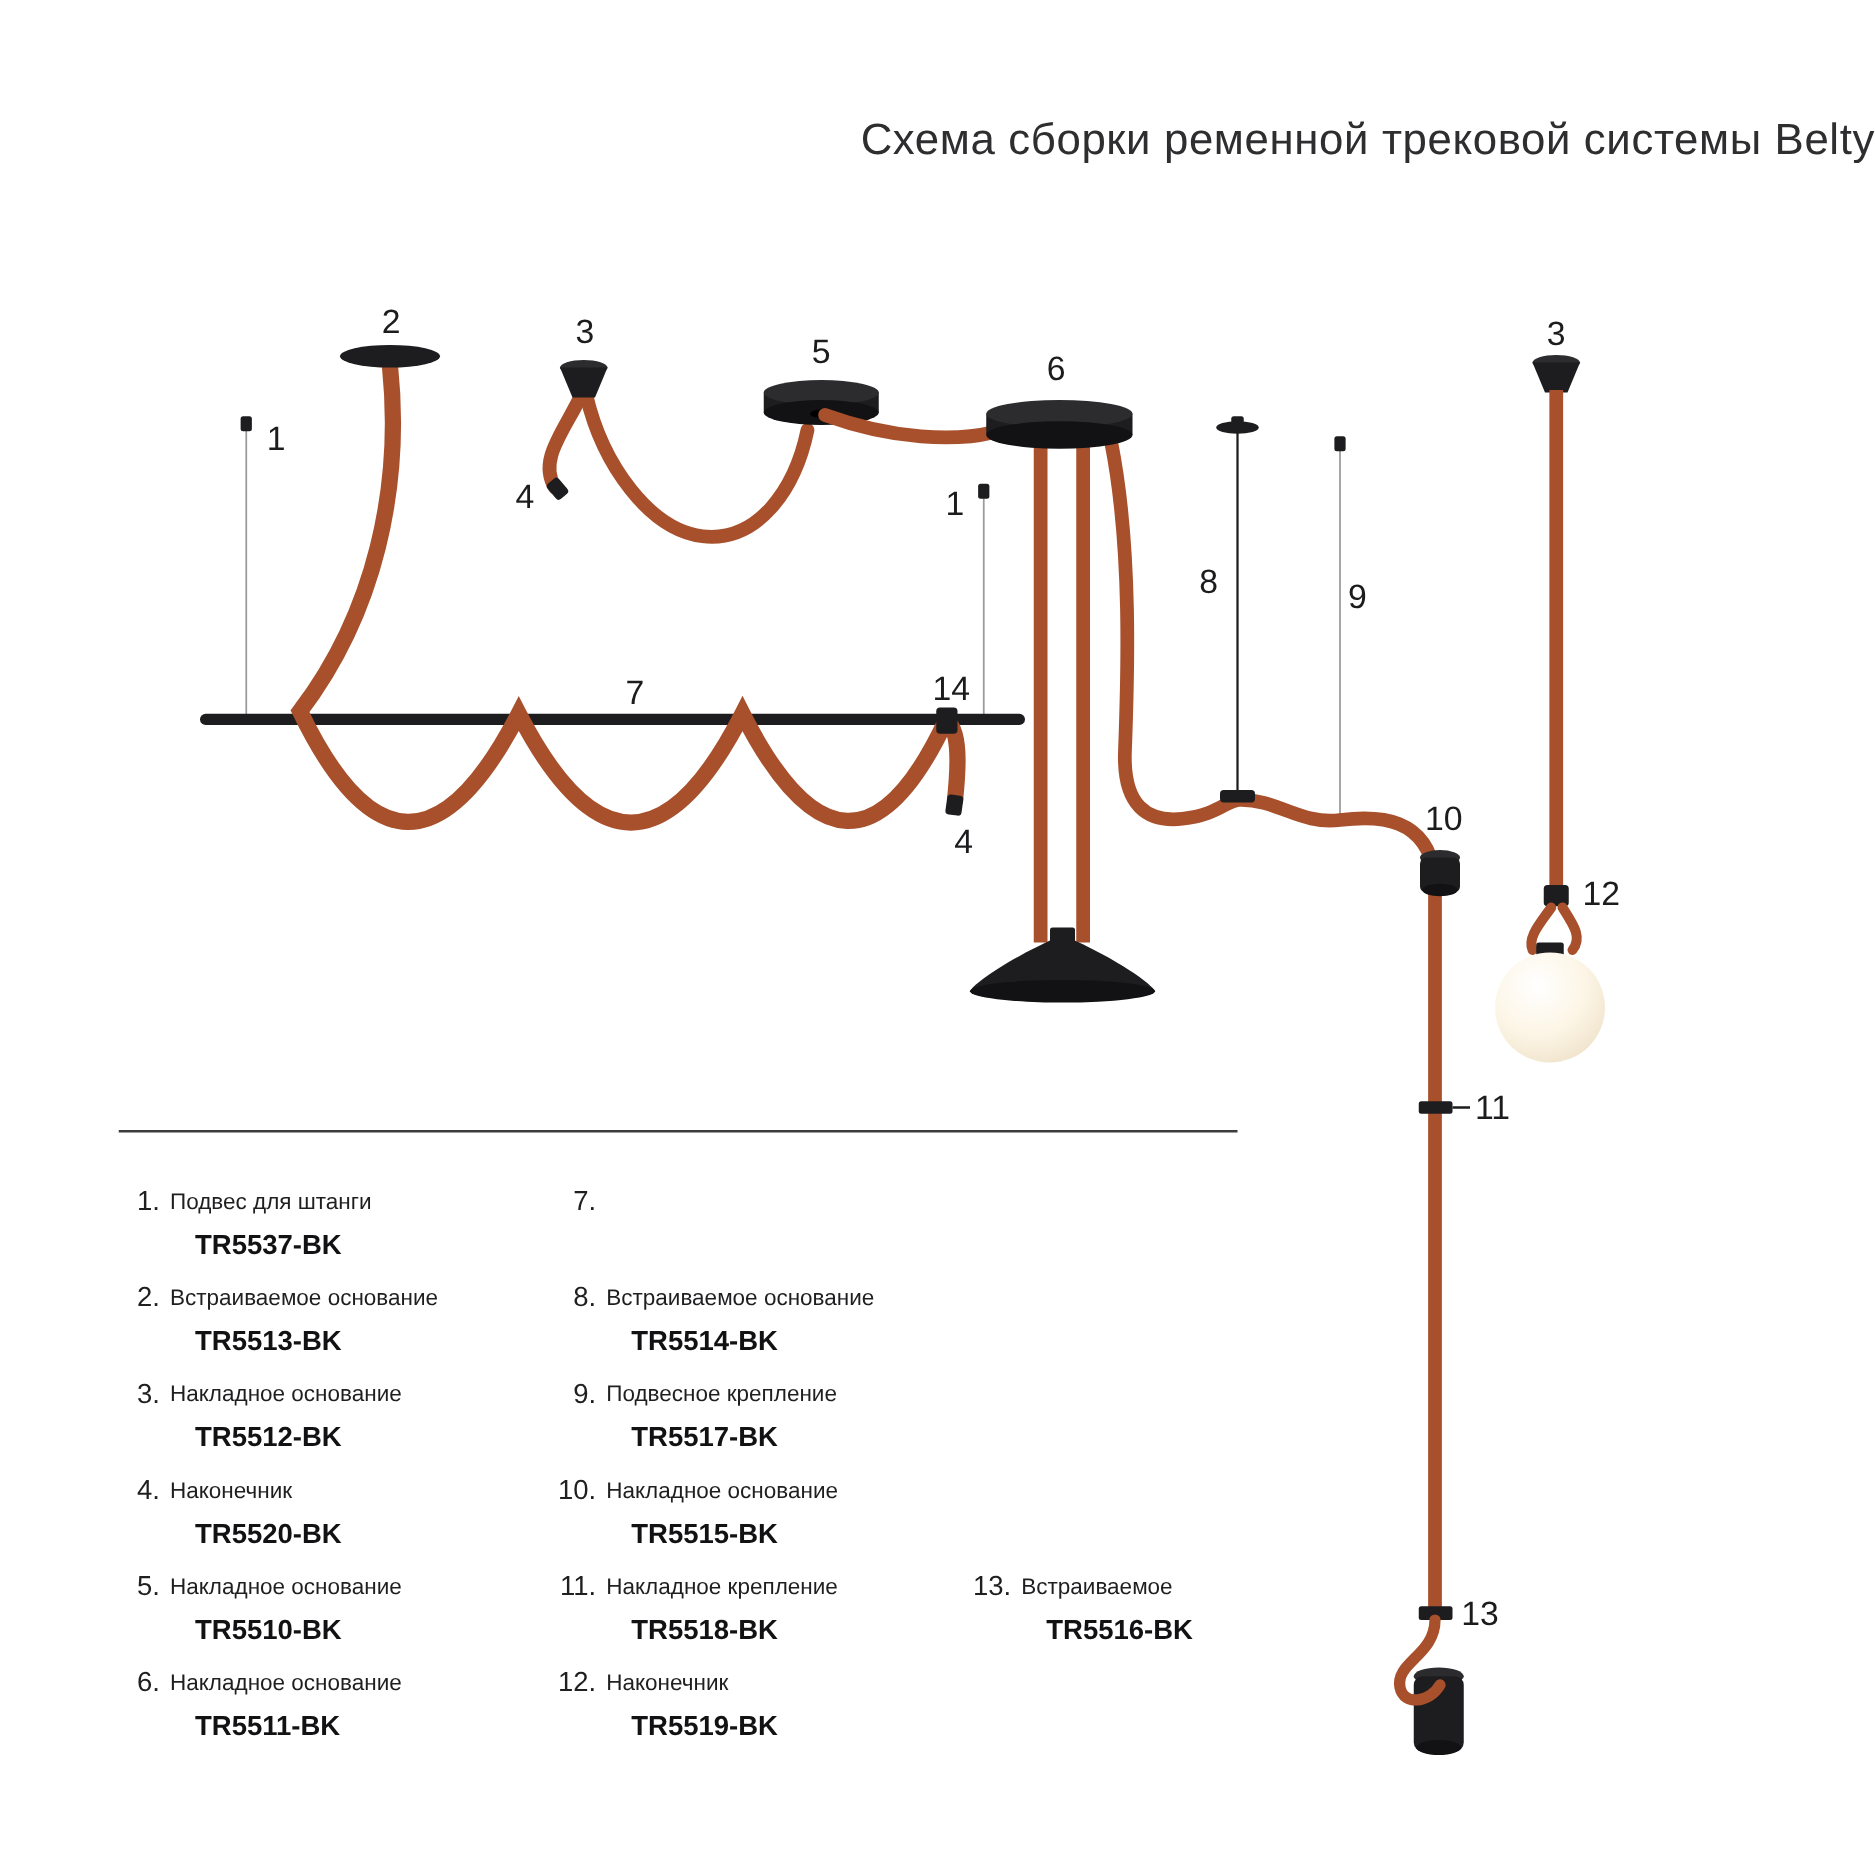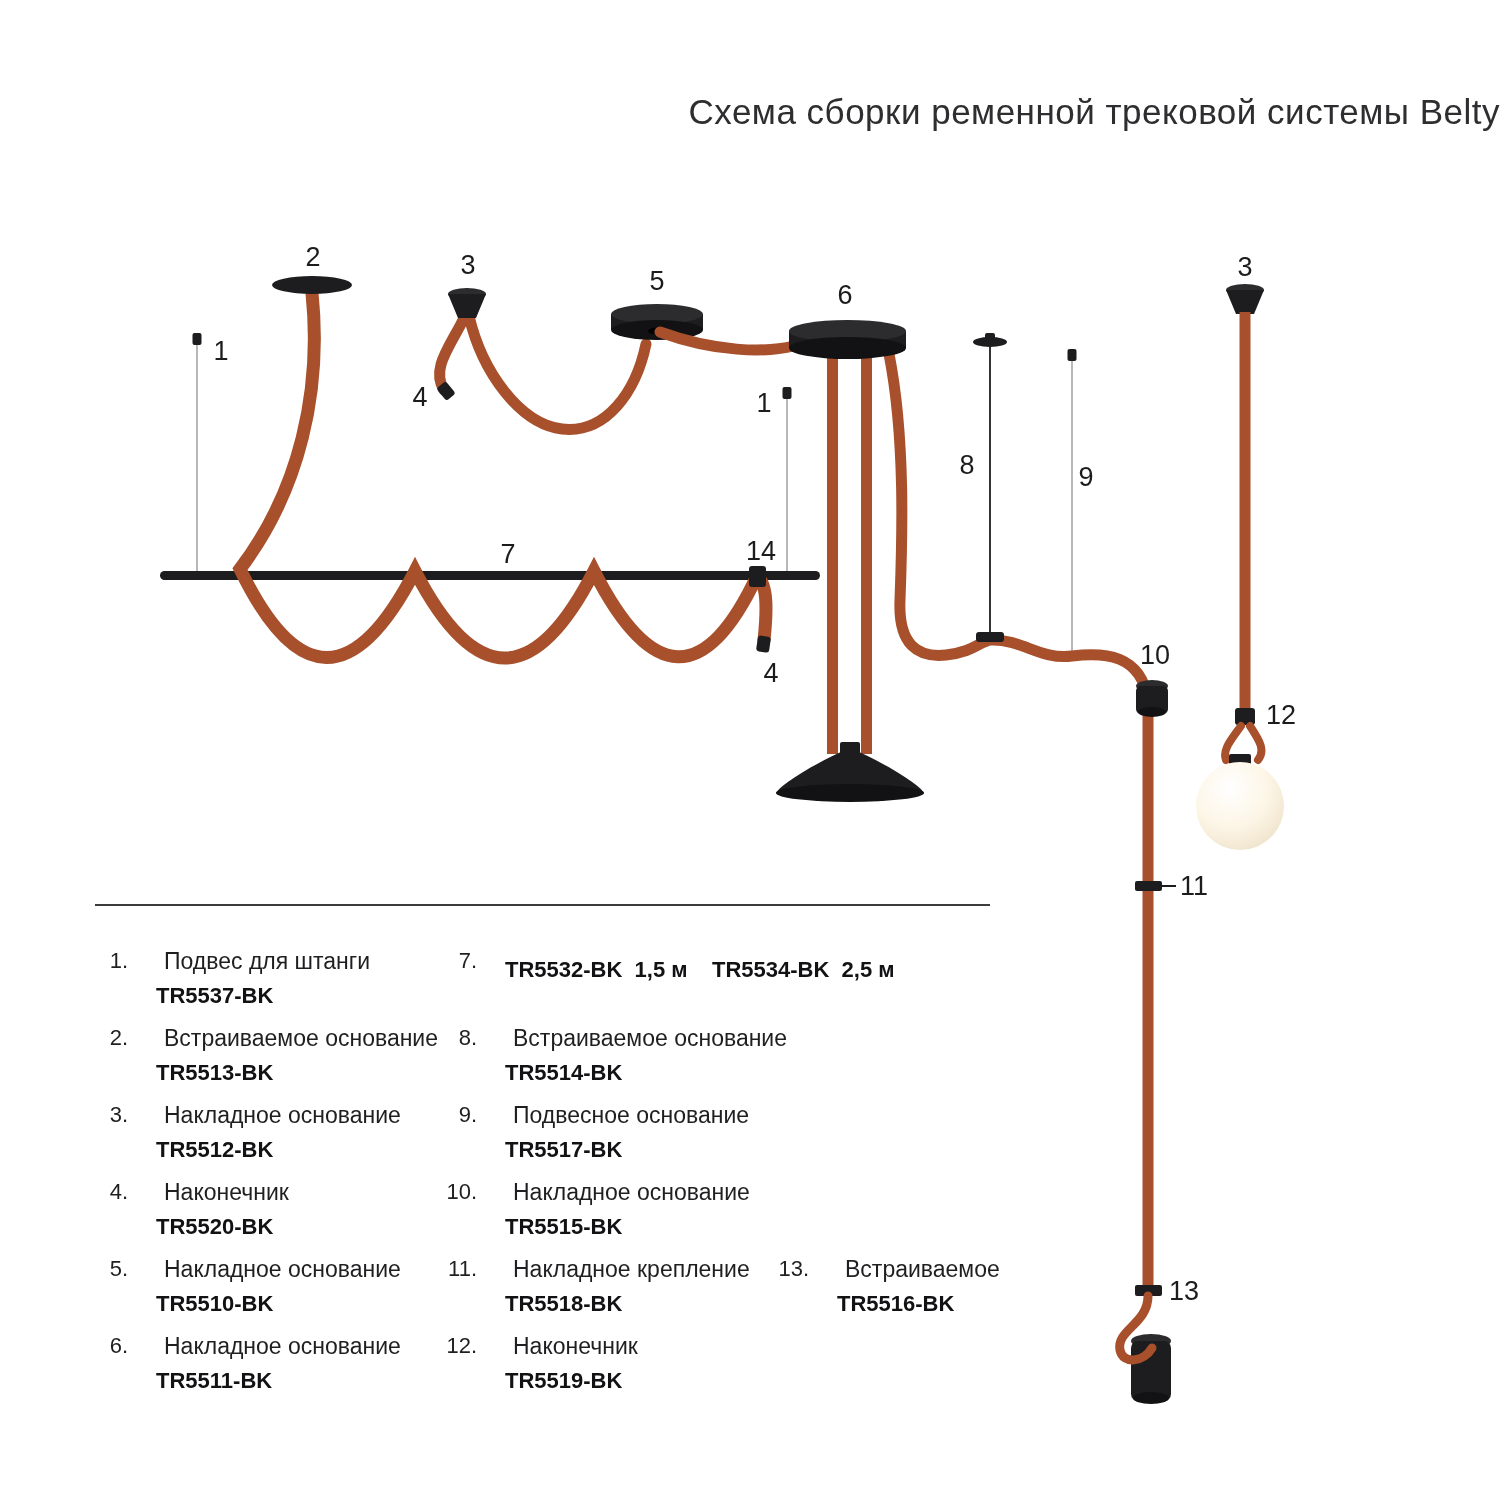--- a/index.html
+++ b/index.html
@@ -18,21 +18,21 @@
   .dlabel{font-family:"Liberation Sans", sans-serif; font-size:27px; fill:#1c1c1e; text-anchor:middle;}
   .divider{position:absolute; left:95px; top:904px; width:895px; height:2px; background:#3c3c3e;}
   .legend{position:absolute; left:100px; top:948px; display:flex;}
   .legend-col{display:flex; flex-direction:column;}
   .legend-col.c1{width:335px; --numw:28px;}
   .legend-col.c2{width:330px; --numw:42px;}
   .legend-col.c3{width:260px; --numw:44px; padding-top:308px;}
   .legend-item{display:grid; grid-template-columns:var(--numw) 1fr; column-gap:8px;
                align-content:start; min-height:77px;}
   .legend-item .num{text-align:right; font-size:22px; color:#1f1f21; line-height:26px;}
-  .legend-item .name{font-size:23px; color:#1f1f21; line-height:26px; white-space:nowrap;margin-left:28px;}
+  .legend-item .name{font-size:18px; color:#1f1f21; line-height:26px; white-space:nowrap;}
   .legend-item .code{grid-column:2; font-size:22px; font-weight:bold; color:#121214;
                      margin-top:9px; white-space:pre; line-height:26px;margin-left:20px;}
 </style>
 </head>
 <body>
 
 <div class="page">
 
   <div class="title">Схема сборки ременной трековой системы Belty</div>
 
@@ -194,30 +194,29 @@
       </div>
       <div class="legend-item">
         <span class="num">6.</span>
         <span class="name">Накладное основание</span>
         <span class="code">TR5511-BK</span>
       </div>
     </div>
     <div class="legend-col c2">
       <div class="legend-item">
         <span class="num">7.</span>
-        <span class="code">TR5532-BK  1,5 м    TR5534-BK  2,5 м</span>
       </div>
       <div class="legend-item">
         <span class="num">8.</span>
         <span class="name">Встраиваемое основание</span>
         <span class="code">TR5514-BK</span>
       </div>
       <div class="legend-item">
         <span class="num">9.</span>
-        <span class="name">Подвесное основание</span>
+        <span class="name">Подвесное крепление</span>
         <span class="code">TR5517-BK</span>
       </div>
       <div class="legend-item">
         <span class="num">10.</span>
         <span class="name">Накладное основание</span>
         <span class="code">TR5515-BK</span>
       </div>
       <div class="legend-item">
         <span class="num">11.</span>
         <span class="name">Накладное крепление</span>

